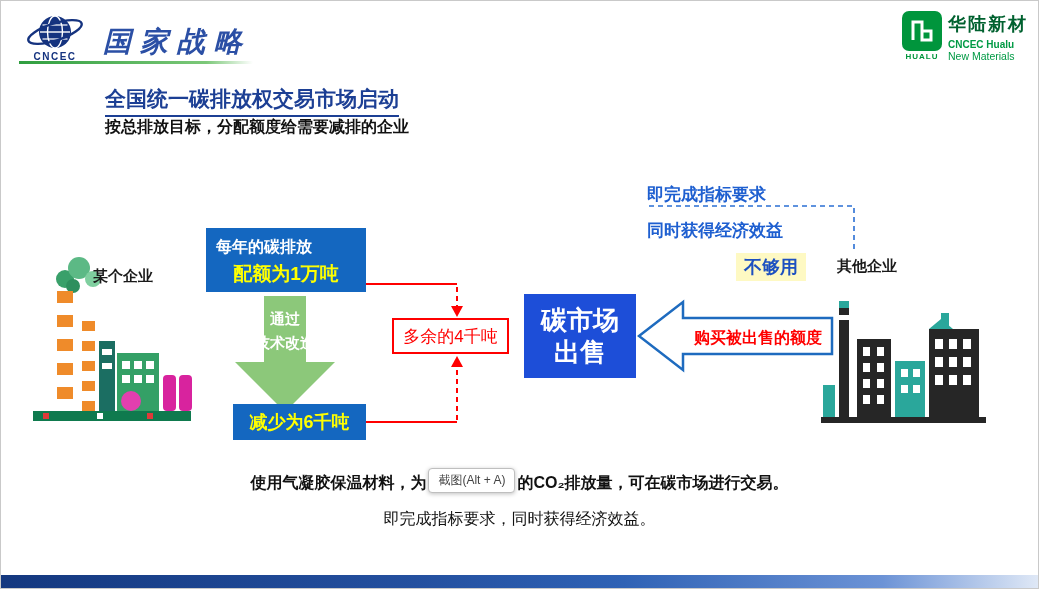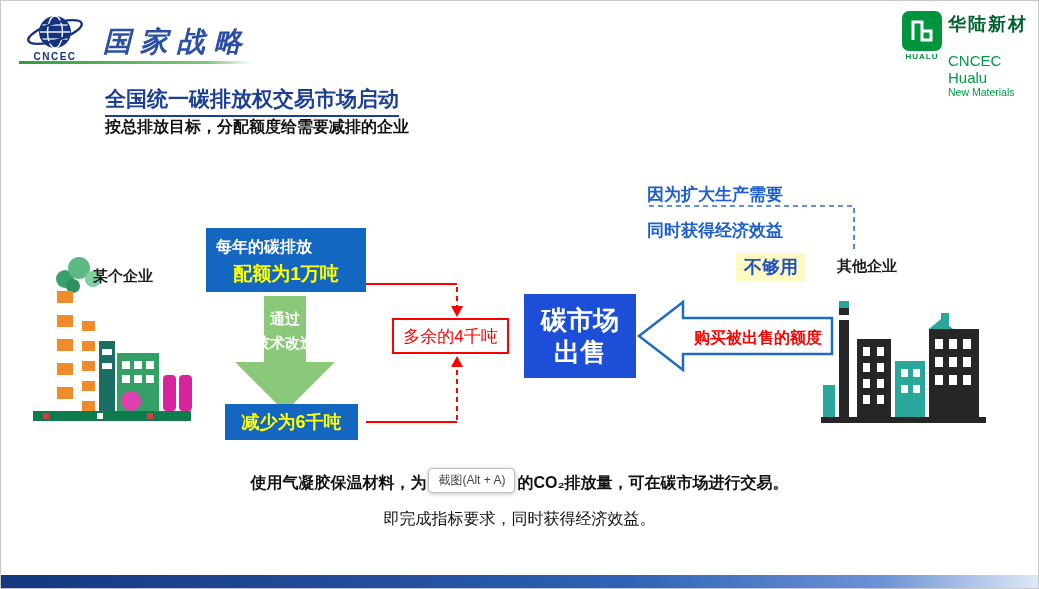--- a/index.html
+++ b/index.html
@@ -11,21 +11,21 @@
   .abs { position:absolute; }
 
   
   .strategy { left:102px; top:22px; font-size:28px; font-weight:bold; font-style:italic;
     letter-spacing:9px; color:#2b4fa5; }
   .green-line { left:18px; top:60px; width:234px; height:3px;
     background:linear-gradient(90deg,#2f9e3f,#7cc879 80%,rgba(124,200,121,0)); }
   .hualu-tag { left:899px; top:51px; width:44px; text-align:center; font-size:8px;
     font-weight:bold; color:#00953c; letter-spacing:1px; }
   .hualu-cn { font-size:18px; font-weight:bold; color:#00612f; letter-spacing:2px; }
-  .hualu-en1 { font-size:15px; font-weight:normal; color:#009a44; margin-top:16px; }
+  .hualu-en1 { font-size:10px; font-weight:bold; color:#009a44; margin-top:3px; }
   .hualu-en2 { font-size:10.5px; color:#009a44; }
 
   
   .title { left:104px; top:84px; font-size:21px; font-weight:bold; color:#1c3f94;
     border-bottom:2px solid #1c3f94; padding-bottom:2px; }
   .subtitle { left:104px; top:116px; font-size:16px; font-weight:bold; color:#111; }
 
   
   .reason { font-size:17px; font-weight:bold; color:#1e5fd0; }
   .reason1 { left:646px; top:182px; }
@@ -34,21 +34,21 @@
     font-size:18px; font-weight:bold; padding:2px 8px; }
 
   .factory-label { font-size:15px; font-weight:600; color:#1a1a1a; }
   .label-left { left:92px; top:266px; }
   .label-right { left:836px; top:256px; }
 
   .quota-box { left:205px; top:227px; width:160px; height:64px; background:#1467c0; z-index:2; }
   .quota-line1 { color:#ffffff; font-size:16px; font-weight:bold; padding:9px 0 0 10px; }
   .quota-line2 { color:#ffff00; font-size:19px; font-weight:bold; text-align:center; margin-top:3px; }
 
-  .reduced-box { left:224px; top:403px; width:133px; height:36px; background:#1467c0;
+  .reduced-box { left:232px; top:403px; width:133px; height:36px; background:#1467c0;
     color:#ffff00; font-size:18px; font-weight:bold; text-align:center; line-height:36px; z-index:2; }
 
   .surplus-box { left:391px; top:317px; width:117px; height:36px; background:#ffffff;
     border:2px solid #ff0000; color:#ff0000; font-size:17px; font-weight:normal;
     display:flex; align-items:center; justify-content:center; z-index:2; }
 
   .market-box { left:523px; top:293px; width:112px; height:84px; background:#1d4ed8;
     color:#ffffff; font-size:26px; font-weight:bold; text-align:center;
     display:flex; flex-direction:column; justify-content:center; line-height:1.25; z-index:2; }
 
@@ -216,21 +216,21 @@
   <div class="abs market-box">
     <div>碳市场</div>
     <div>出售</div>
   </div>
 
   <svg class="abs" style="left:636px; top:297px; z-index:2;" width="198" height="76" viewBox="0 0 198 76">
     <polygon points="2,38 46,4 46,20 195,20 195,56 46,56 46,72" fill="#ffffff" stroke="#1e6bbf" stroke-width="2.5"></polygon>
   </svg>
   <div class="abs buy-text">购买被出售的额度</div>
 
-  <div class="abs reason reason1">因为扩大生产需要</div>
+  <div class="abs reason reason1">即完成指标要求</div>
   <div class="abs reason reason2">同时获得经济效益</div>
   <div class="abs not-enough">不够用</div>
 
   <div class="abs footer-line1">
     <span class="txt">使用气凝胶保温材料，为</span>
     <span class="tooltip">截图(Alt + A)</span>
     <span class="txt">的CO₂排放量，可在碳市场进行交易。</span>
   </div>
   <div class="abs footer-line2">即完成指标要求，同时获得经济效益。</div>
 

